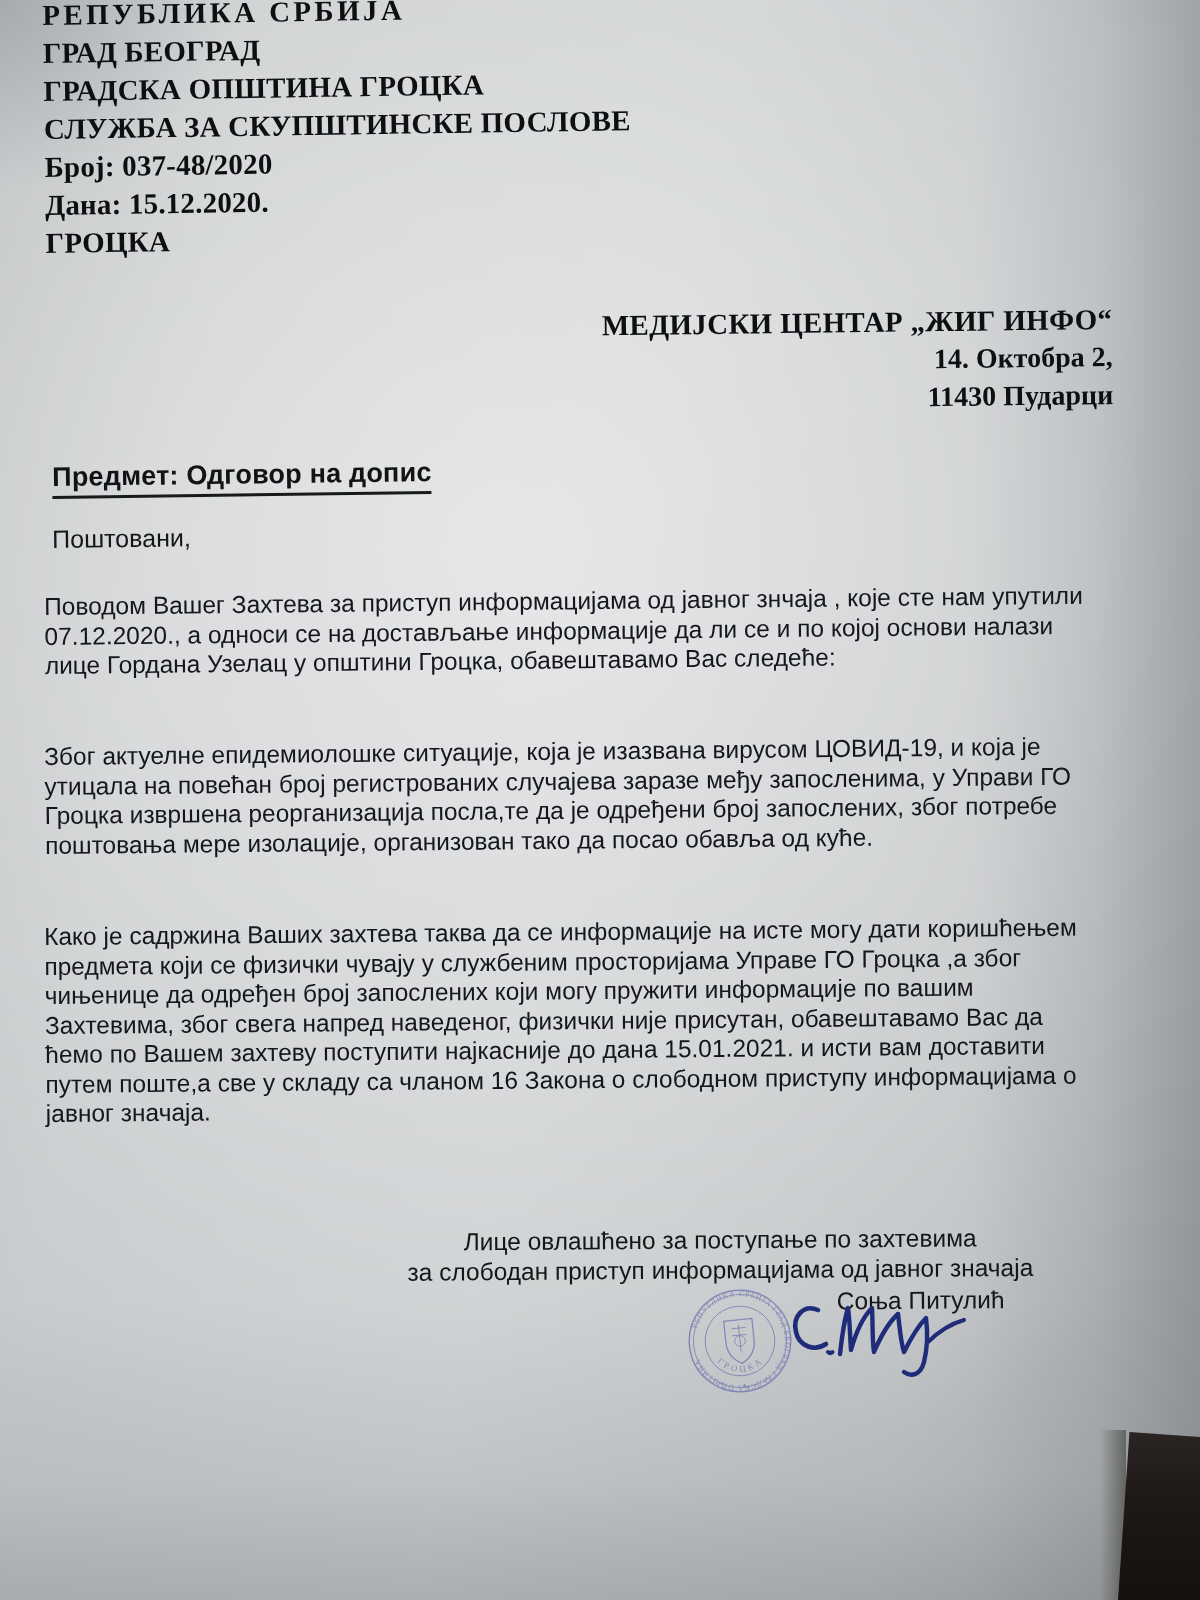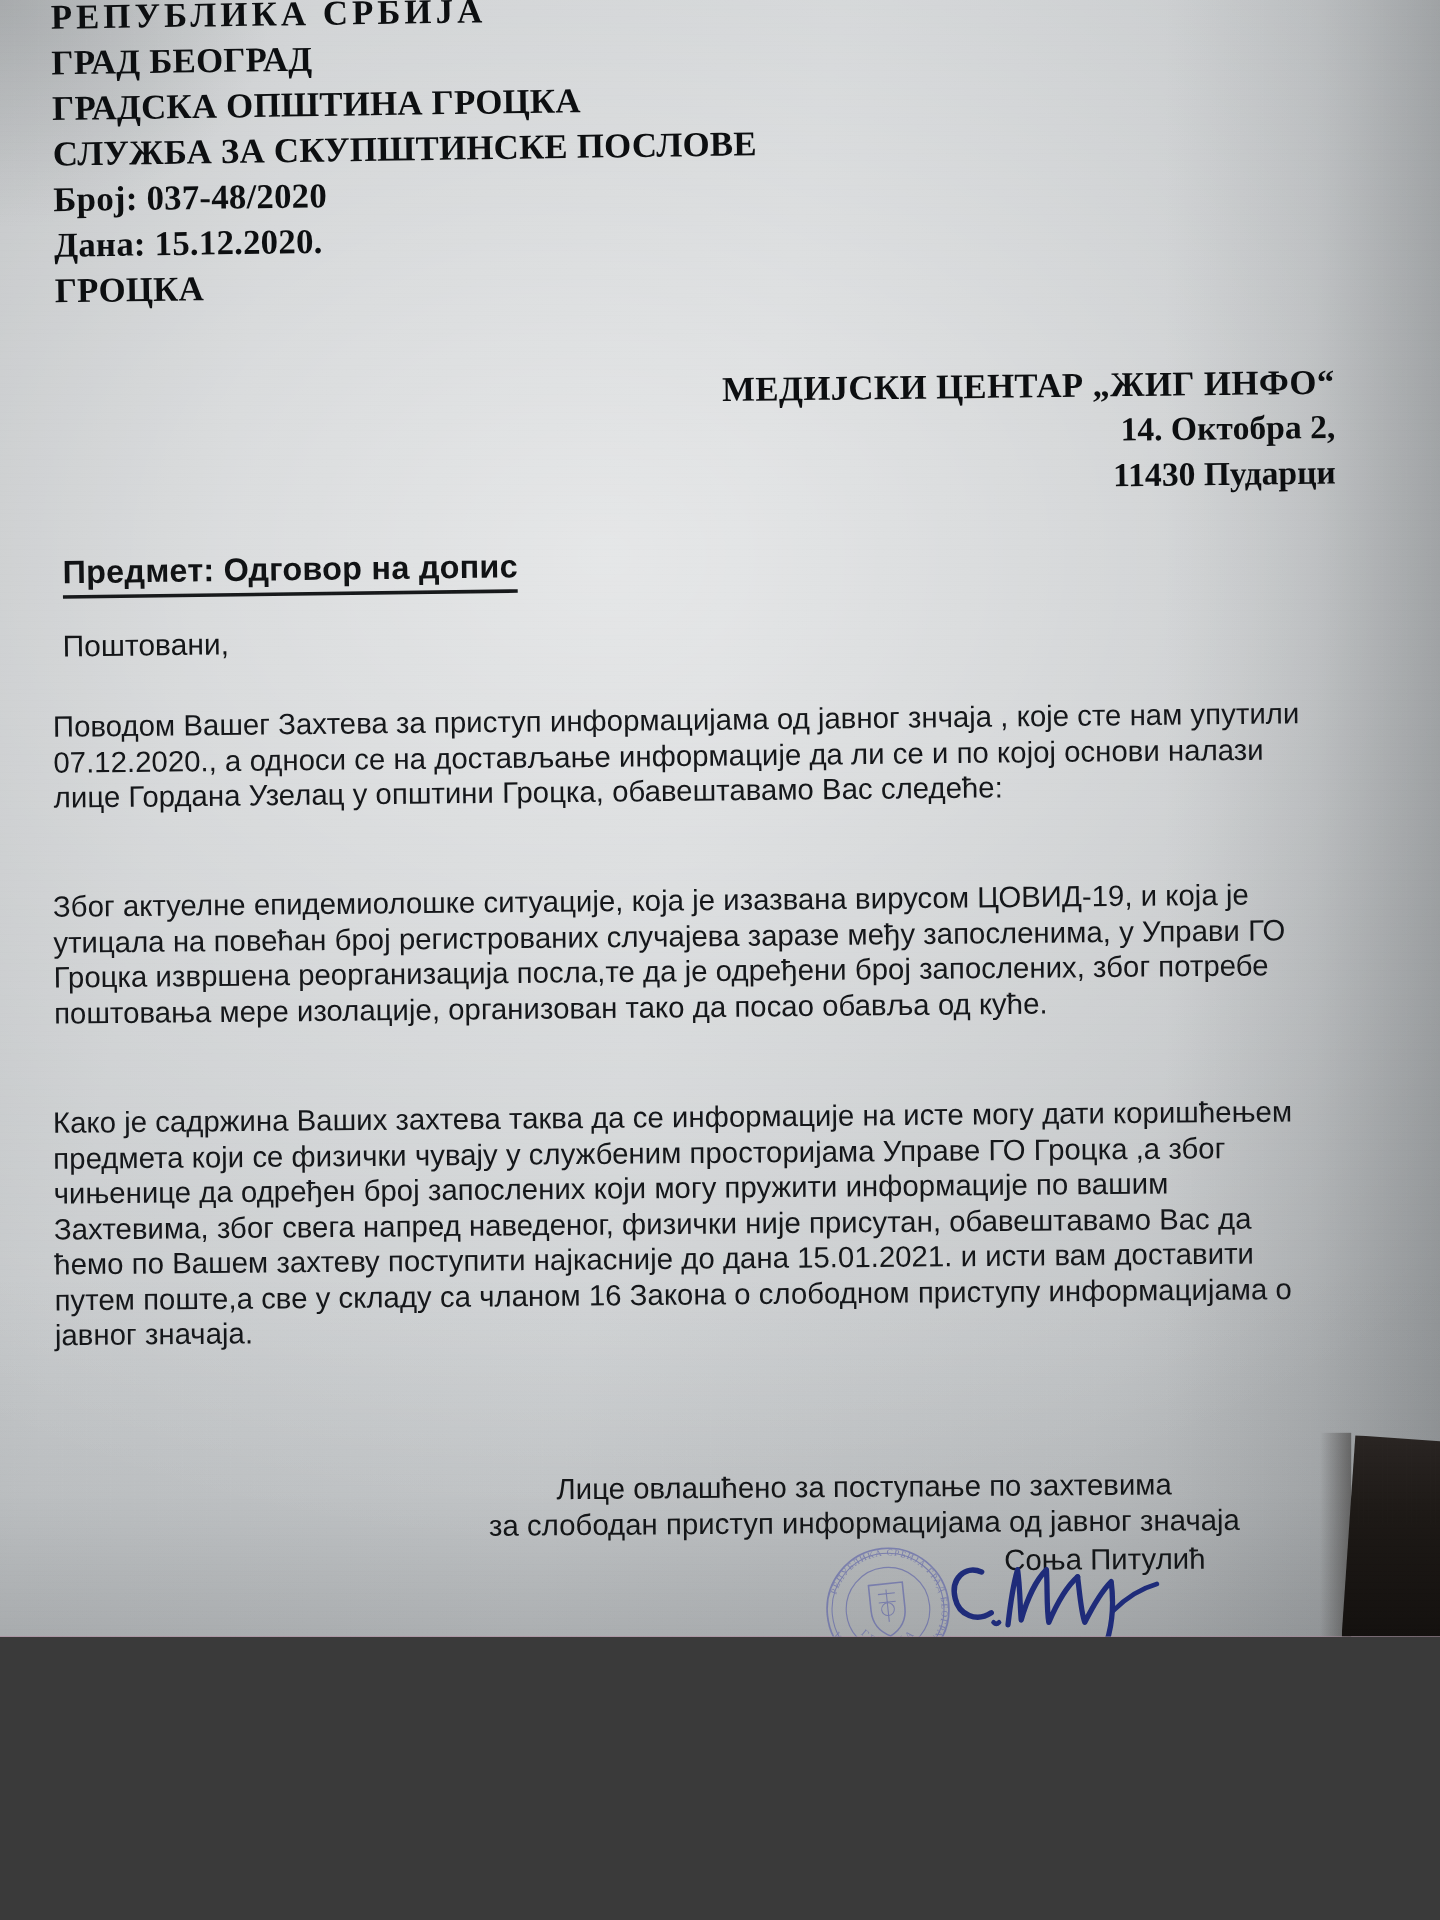--- a/index.html
+++ b/index.html
@@ -4,23 +4,23 @@
 <title>Dopis</title>
 <style>
   html, body {
     margin: 0;
     padding: 0;
     background: #3a3a3a;
   }
   #page {
     position: relative;
     width: 1200px;
-    height: 1364px;
+    height: 1600px;
     overflow: hidden;
-    background: #f9a8d4;
+    background: #ec4899;
     font-family: "Liberation Sans", sans-serif;
     color: #141618;
   }
   
   #paper-surface {
     position: absolute;
     inset: 0;
     background:
       radial-gradient(120% 85% at 42% 34%, rgba(255,255,255,0.52) 0%, rgba(255,255,255,0.22) 42%, rgba(255,255,255,0) 72%),
       linear-gradient(101deg, #b9bcbe 0%, #c6c9cb 18%, #cbced0 48%, #c0c3c5 78%, #a8abad 100%);

